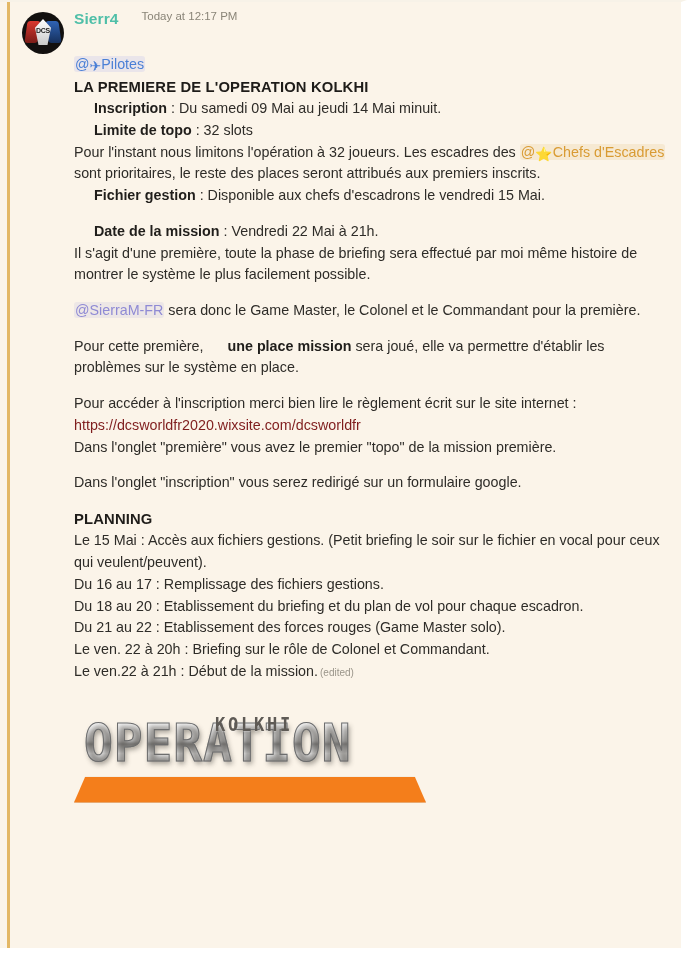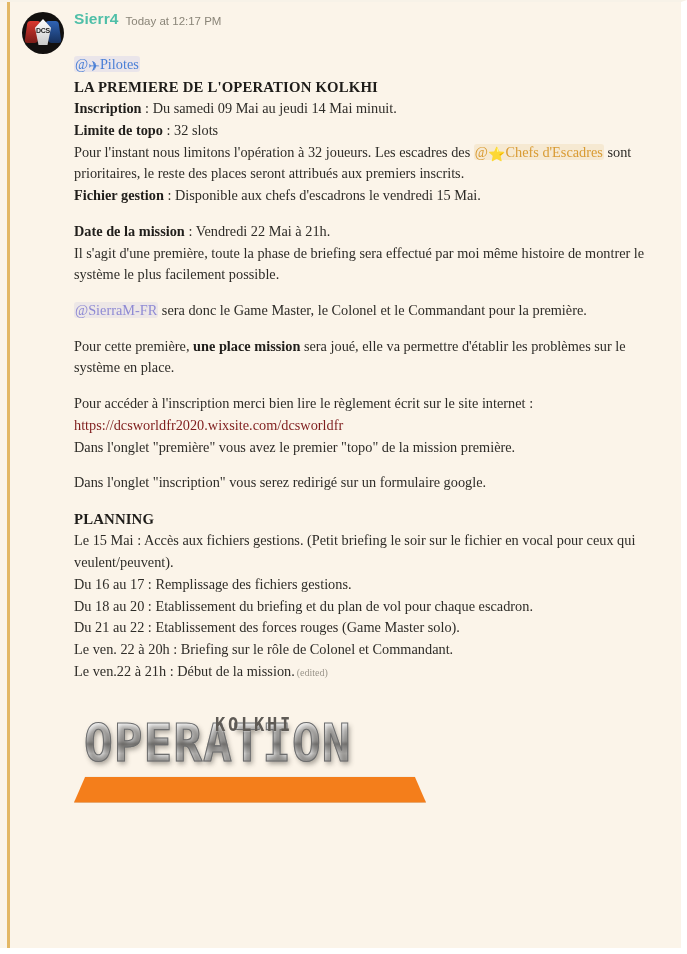--- a/index.html
+++ b/index.html
@@ -86,22 +86,22 @@
     font-size: 7px;
     font-weight: bold;
     color: #1d1d1d;
     letter-spacing: -0.3px;
     font-family: "Liberation Sans", sans-serif;
   }
 
   .header-text { padding-top: 0px; }
   .name-line {
     display: flex;
-    align-items: flex-end;
-    gap: 7px;
+    align-items: flex-start;
+    gap: 23px;
     line-height: 1.2;
   }
   .username {
     color: #4FBFA8;
     font-size: 15.5px;
     font-weight: 700;
     letter-spacing: 0.1px;
   }
   .timestamp {
     color: #8a8578;
@@ -109,25 +109,24 @@
   }
 
   
   #content {
     margin-left: 52px;
     margin-top: -23px;
     padding-top: 23px;
     color: #2e2c28;
     font-size: 14.3px;
     line-height: 1.52;
-    font-family: Liberation Serif, serif;
   }
   #content p { margin: 0; }
   .spacer { height: 14px; }
-  .bold { font-weight: 700; color: #201e1b; }
+  .bold { font-weight: 700; color: #201e1b; margin-left: 20px; }
 
   .mention {
     color: #4a7fd6;
     background: rgba(88,101,242,0.10);
     border-radius: 3px;
     padding: 0 1px;
     font-weight: 500;
   }
   .mention-star {
     color: #d99b33;

